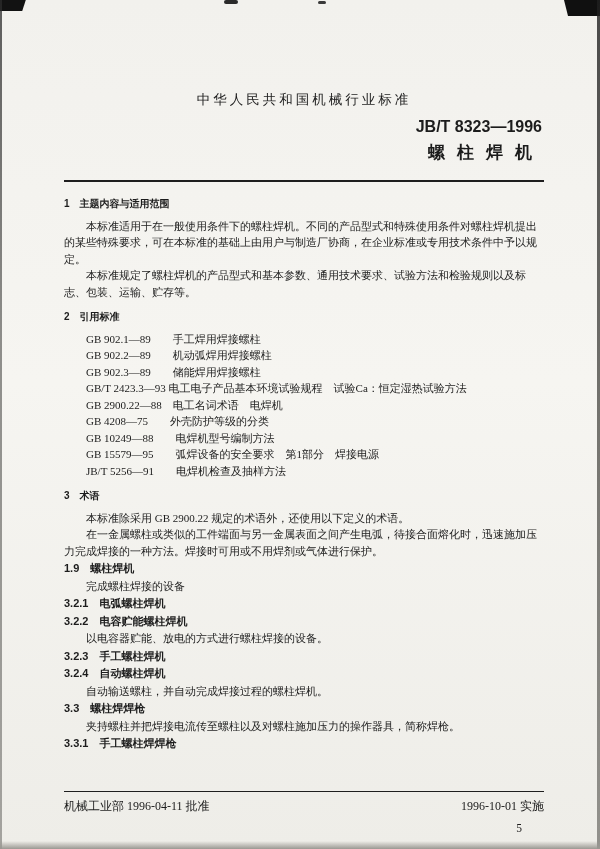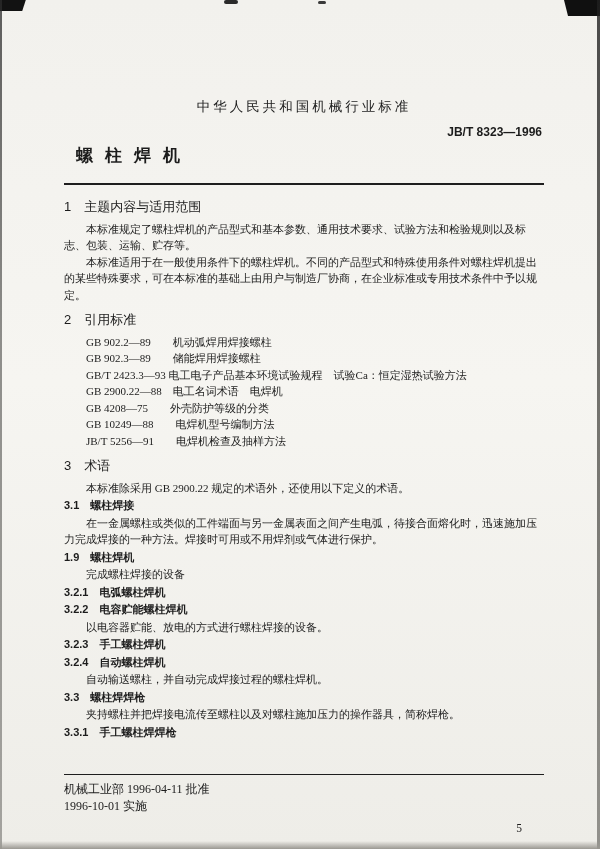--- a/index.html
+++ b/index.html
@@ -22,58 +22,57 @@
     background: #101010; transform: skewX(14deg) translateX(8px); }
   .speck-1 { position: absolute; top: 0; left: 224px; width: 14px; height: 4px; background: #2a2a2a; border-radius: 2px; }
   .speck-2 { position: absolute; top: 1px; left: 318px; width: 8px; height: 3px; background: #3a3a3a; border-radius: 2px; }
   .edge-left { position: absolute; top: 0; left: 0; bottom: 0; width: 2px;
     background: linear-gradient(180deg, #2b2b2b, #6b6b68 40%, #8b8a86); opacity: .75; }
   .edge-right { position: absolute; top: 0; right: 0; bottom: 0; width: 3px;
     background: linear-gradient(180deg, #1f1f1f, #55544f 50%, #7c7b76); opacity: .8; }
   .edge-bottom { position: absolute; left: 0; right: 0; bottom: 0; height: 8px;
     background: linear-gradient(0deg, #9a9892, rgba(154,152,146,0)); }
 
-  .content { position: absolute; left: 64px; right: 56px; top: 98px; }
+  .content { position: absolute; left: 64px; right: 56px; top: 91px; }
 
   .std-header {
     text-align: center; font-size: 13.5px; letter-spacing: 3px;
     font-family: "Liberation Serif", "DejaVu Serif", serif;
   }
   .std-number {
-    text-align: right; font-weight: bold; font-size: 12px;
+    text-align: right; font-weight: bold; font-size: 16px;
     margin-top: 9px; padding-right: 2px;
     font-family: "Liberation Sans", "DejaVu Sans", sans-serif;
   }
   .doc-title {
-    text-align: left; font-size: 17px; font-weight: bold;
+    text-align: right; font-size: 17px; font-weight: bold;
     letter-spacing: 12px; margin: 5px 0 0 12px;
     font-family: Liberation Serif, serif;
   }
   .head-rule { border: none; border-top: 2px solid #1e1e1e; margin: 16px 0 0 0; }
 
   .main { margin-top: 14px; font-size: 11px; line-height: 16.5px; }
   .ln { margin: 0; }
   .h1 {
     font-family: "Liberation Sans", "DejaVu Sans", sans-serif;
-    font-weight: normal; font-size: 13px;
+    font-weight: bold; font-size: 10px;
     margin: 9px 0 5px 0;
   }
   .p { text-indent: 2em; }
   .ref { padding-left: 22px; }
   .sub {
     font-family: "Liberation Sans", "DejaVu Sans", sans-serif;
     font-weight: bold; margin: 1px 0;
   }
 
   .footer {
     position: absolute; left: 64px; right: 56px; bottom: 34px;
     border-top: 1.5px solid #1e1e1e; padding-top: 6px;
     display: flex; justify-content: space-between;
     font-size: 12px;
-    flex-direction: column;
   }
   .page-num {
     position: absolute; right: 78px; bottom: 15px;
     font-size: 11.5px;
   }
 </style>
 </head>
 <body>
 
 <div class="page">
@@ -87,33 +86,34 @@
   <div class="edge-bottom"></div>
 
   <div class="content">
     <div class="std-header">中华人民共和国机械行业标准</div>
     <div class="std-number">JB/T 8323—1996</div>
     <h1 class="doc-title">螺柱焊机</h1>
     <hr class="head-rule">
 
     <div class="main">
       <p class="ln h1">1　主题内容与适用范围</p>
+      <p class="ln p">本标准适用于在一般使用条件下的螺柱焊机。不同的产品型式和特殊使用条件对螺柱焊机提出的某些特殊要求，可在本标准的基础上由用户与制造厂协商，在企业标准或专用技术条件中予以规定。</p>
       <p class="ln p">本标准规定了螺柱焊机的产品型式和基本参数、通用技术要求、试验方法和检验规则以及标志、包装、运输、贮存等。</p>
-      <p class="ln p">本标准适用于在一般使用条件下的螺柱焊机。不同的产品型式和特殊使用条件对螺柱焊机提出的某些特殊要求，可在本标准的基础上由用户与制造厂协商，在企业标准或专用技术条件中予以规定。</p>
       <p class="ln h1">2　引用标准</p>
+      <p class="ln ref">GB 902.1—89　　手工焊用焊接螺柱</p>
       <p class="ln ref">GB 902.2—89　　机动弧焊用焊接螺柱</p>
       <p class="ln ref">GB 902.3—89　　储能焊用焊接螺柱</p>
       <p class="ln ref">GB/T 2423.3—93 电工电子产品基本环境试验规程　试验Ca：恒定湿热试验方法</p>
       <p class="ln ref">GB 2900.22—88　电工名词术语　电焊机</p>
       <p class="ln ref">GB 4208—75　　外壳防护等级的分类</p>
       <p class="ln ref">GB 10249—88　　电焊机型号编制方法</p>
+      <p class="ln ref">GB 15579—95　　弧焊设备的安全要求　第1部分　焊接电源</p>
       <p class="ln ref">JB/T 5256—91　　电焊机检查及抽样方法</p>
       <p class="ln h1">3　术语</p>
       <p class="ln p">本标准除采用 GB 2900.22 规定的术语外，还使用以下定义的术语。</p>
-      <p class="ln sub">3.1　螺柱焊接</p>
       <p class="ln p">在一金属螺柱或类似的工件端面与另一金属表面之间产生电弧，待接合面熔化时，迅速施加压力完成焊接的一种方法。焊接时可用或不用焊剂或气体进行保护。</p>
       <p class="ln sub">1.9　螺柱焊机</p>
       <p class="ln p">完成螺柱焊接的设备</p>
       <p class="ln sub">3.2.1　电弧螺柱焊机</p>
       <p class="ln sub">3.2.2　电容贮能螺柱焊机</p>
       <p class="ln p">以电容器贮能、放电的方式进行螺柱焊接的设备。</p>
       <p class="ln sub">3.2.3　手工螺柱焊机</p>
       <p class="ln sub">3.2.4　自动螺柱焊机</p>
       <p class="ln p">自动输送螺柱，并自动完成焊接过程的螺柱焊机。</p>
       <p class="ln sub">3.3　螺柱焊焊枪</p>

